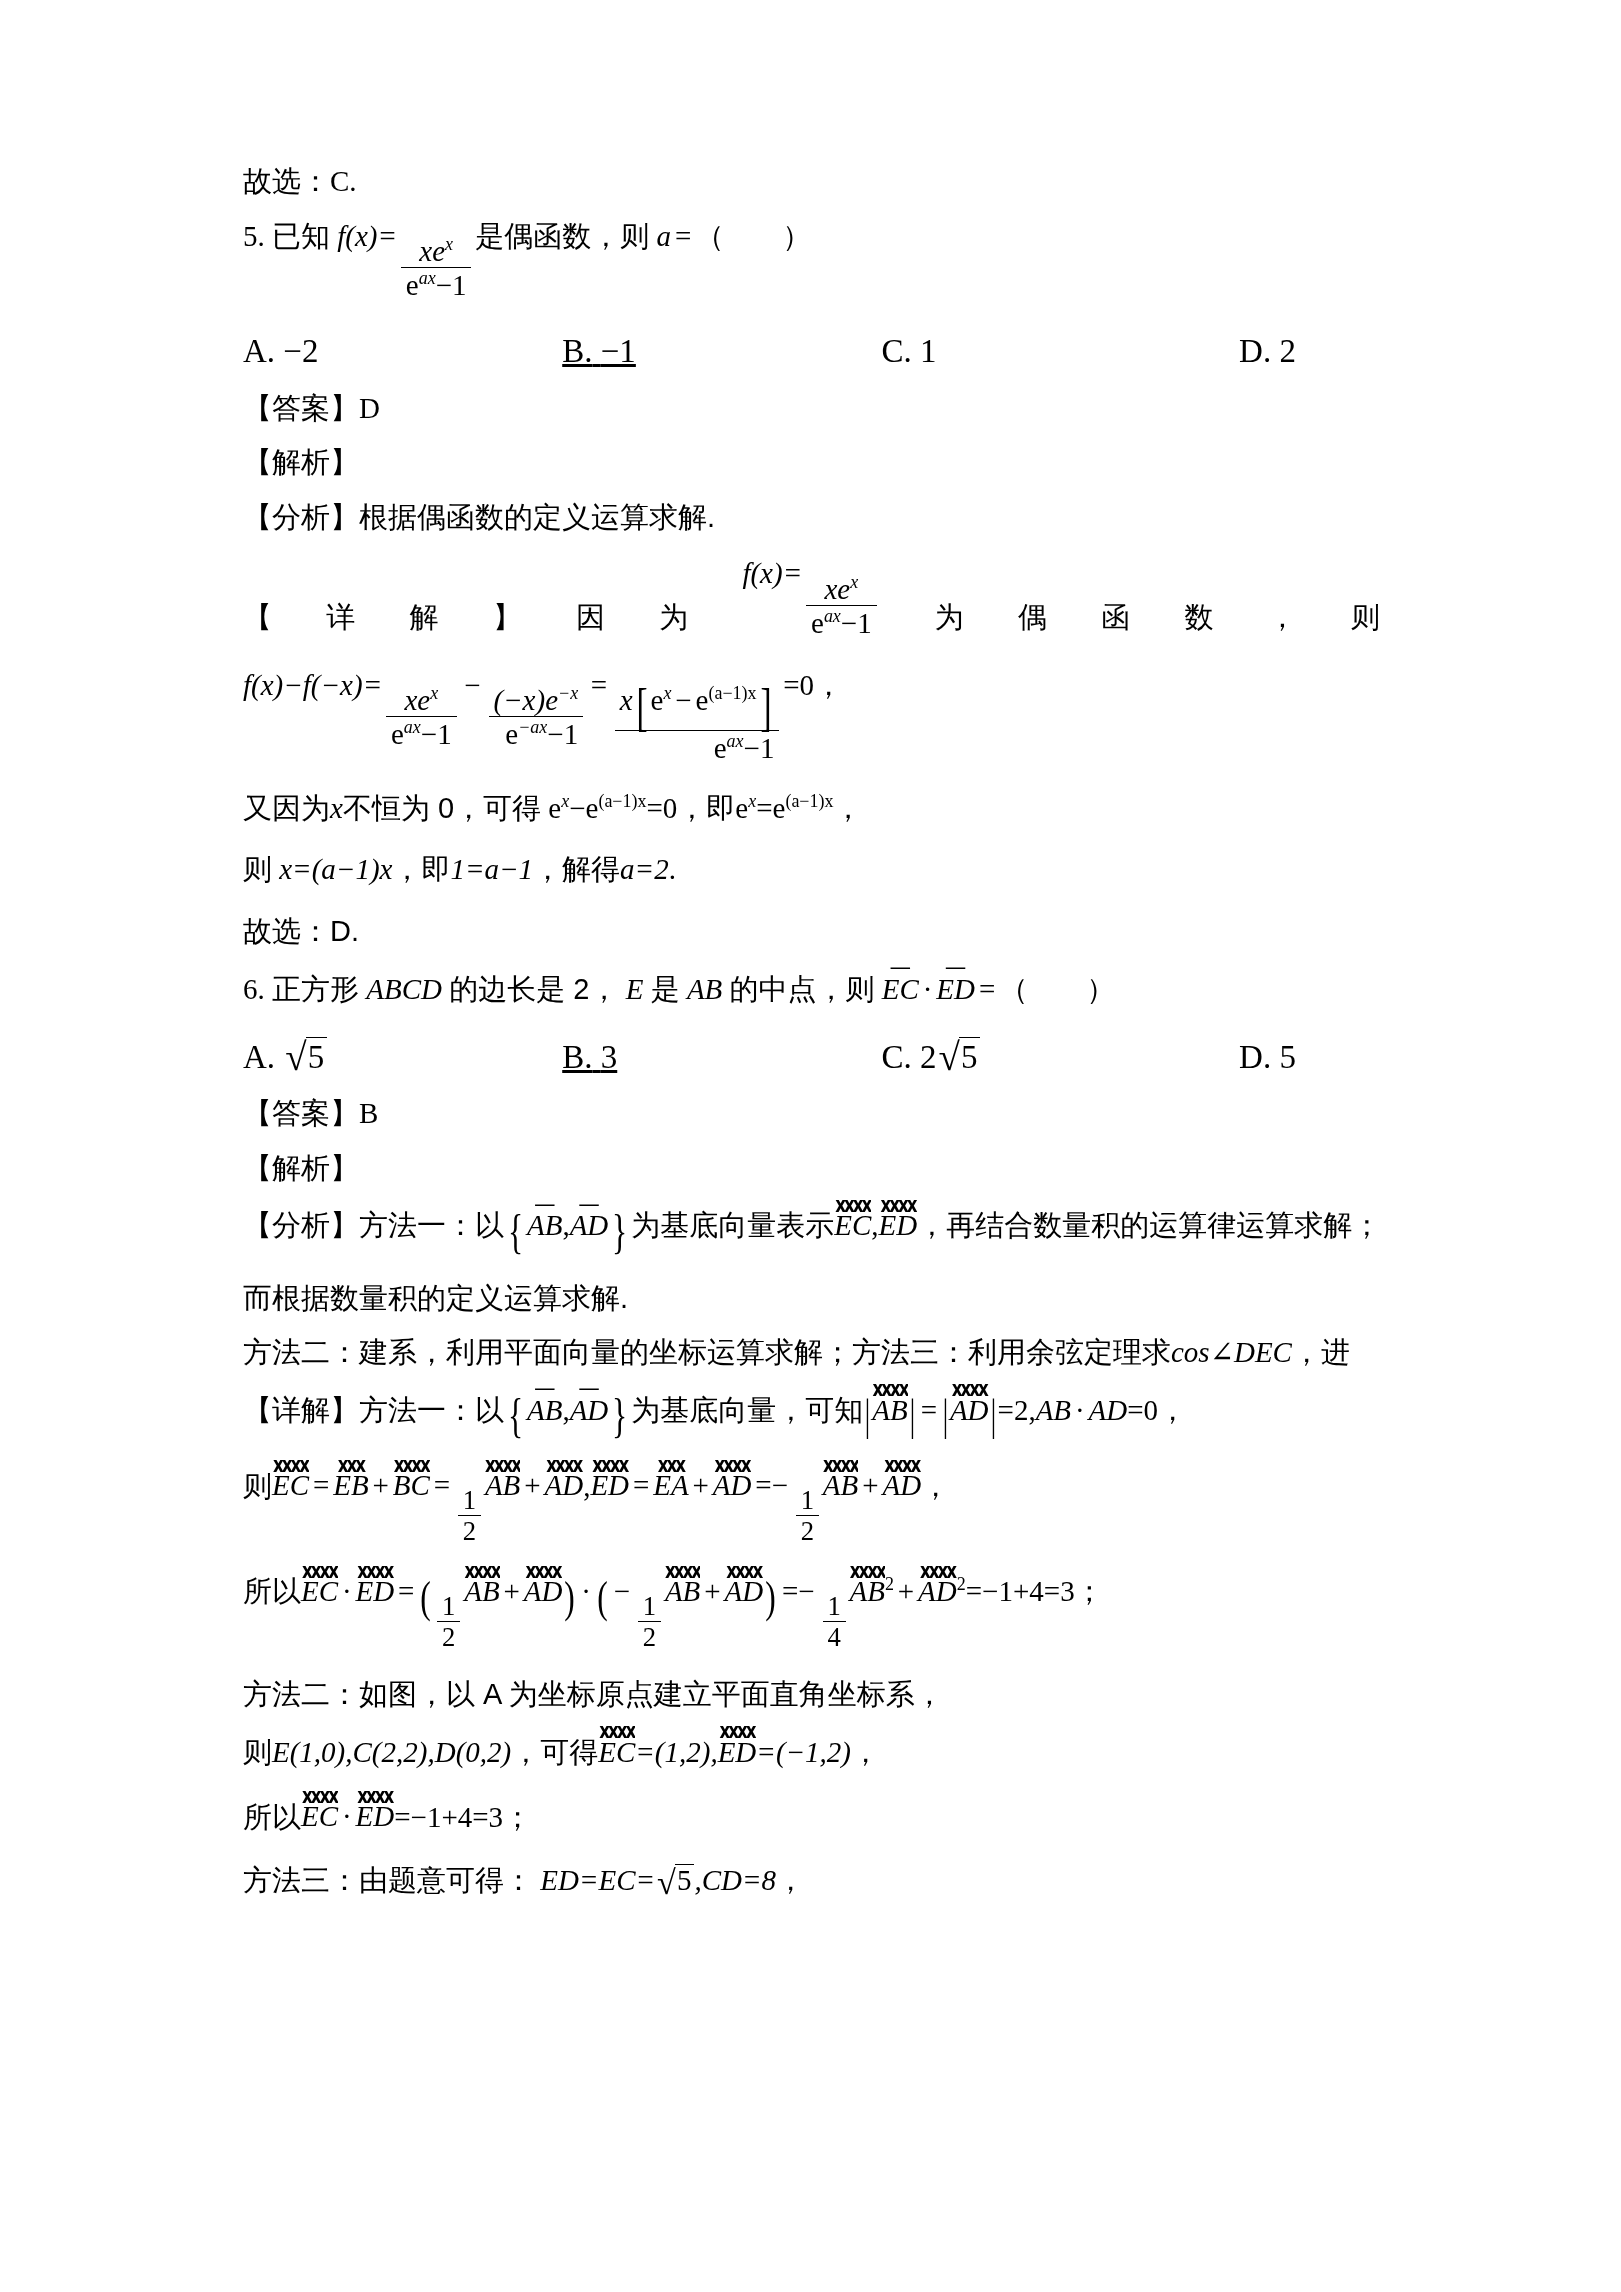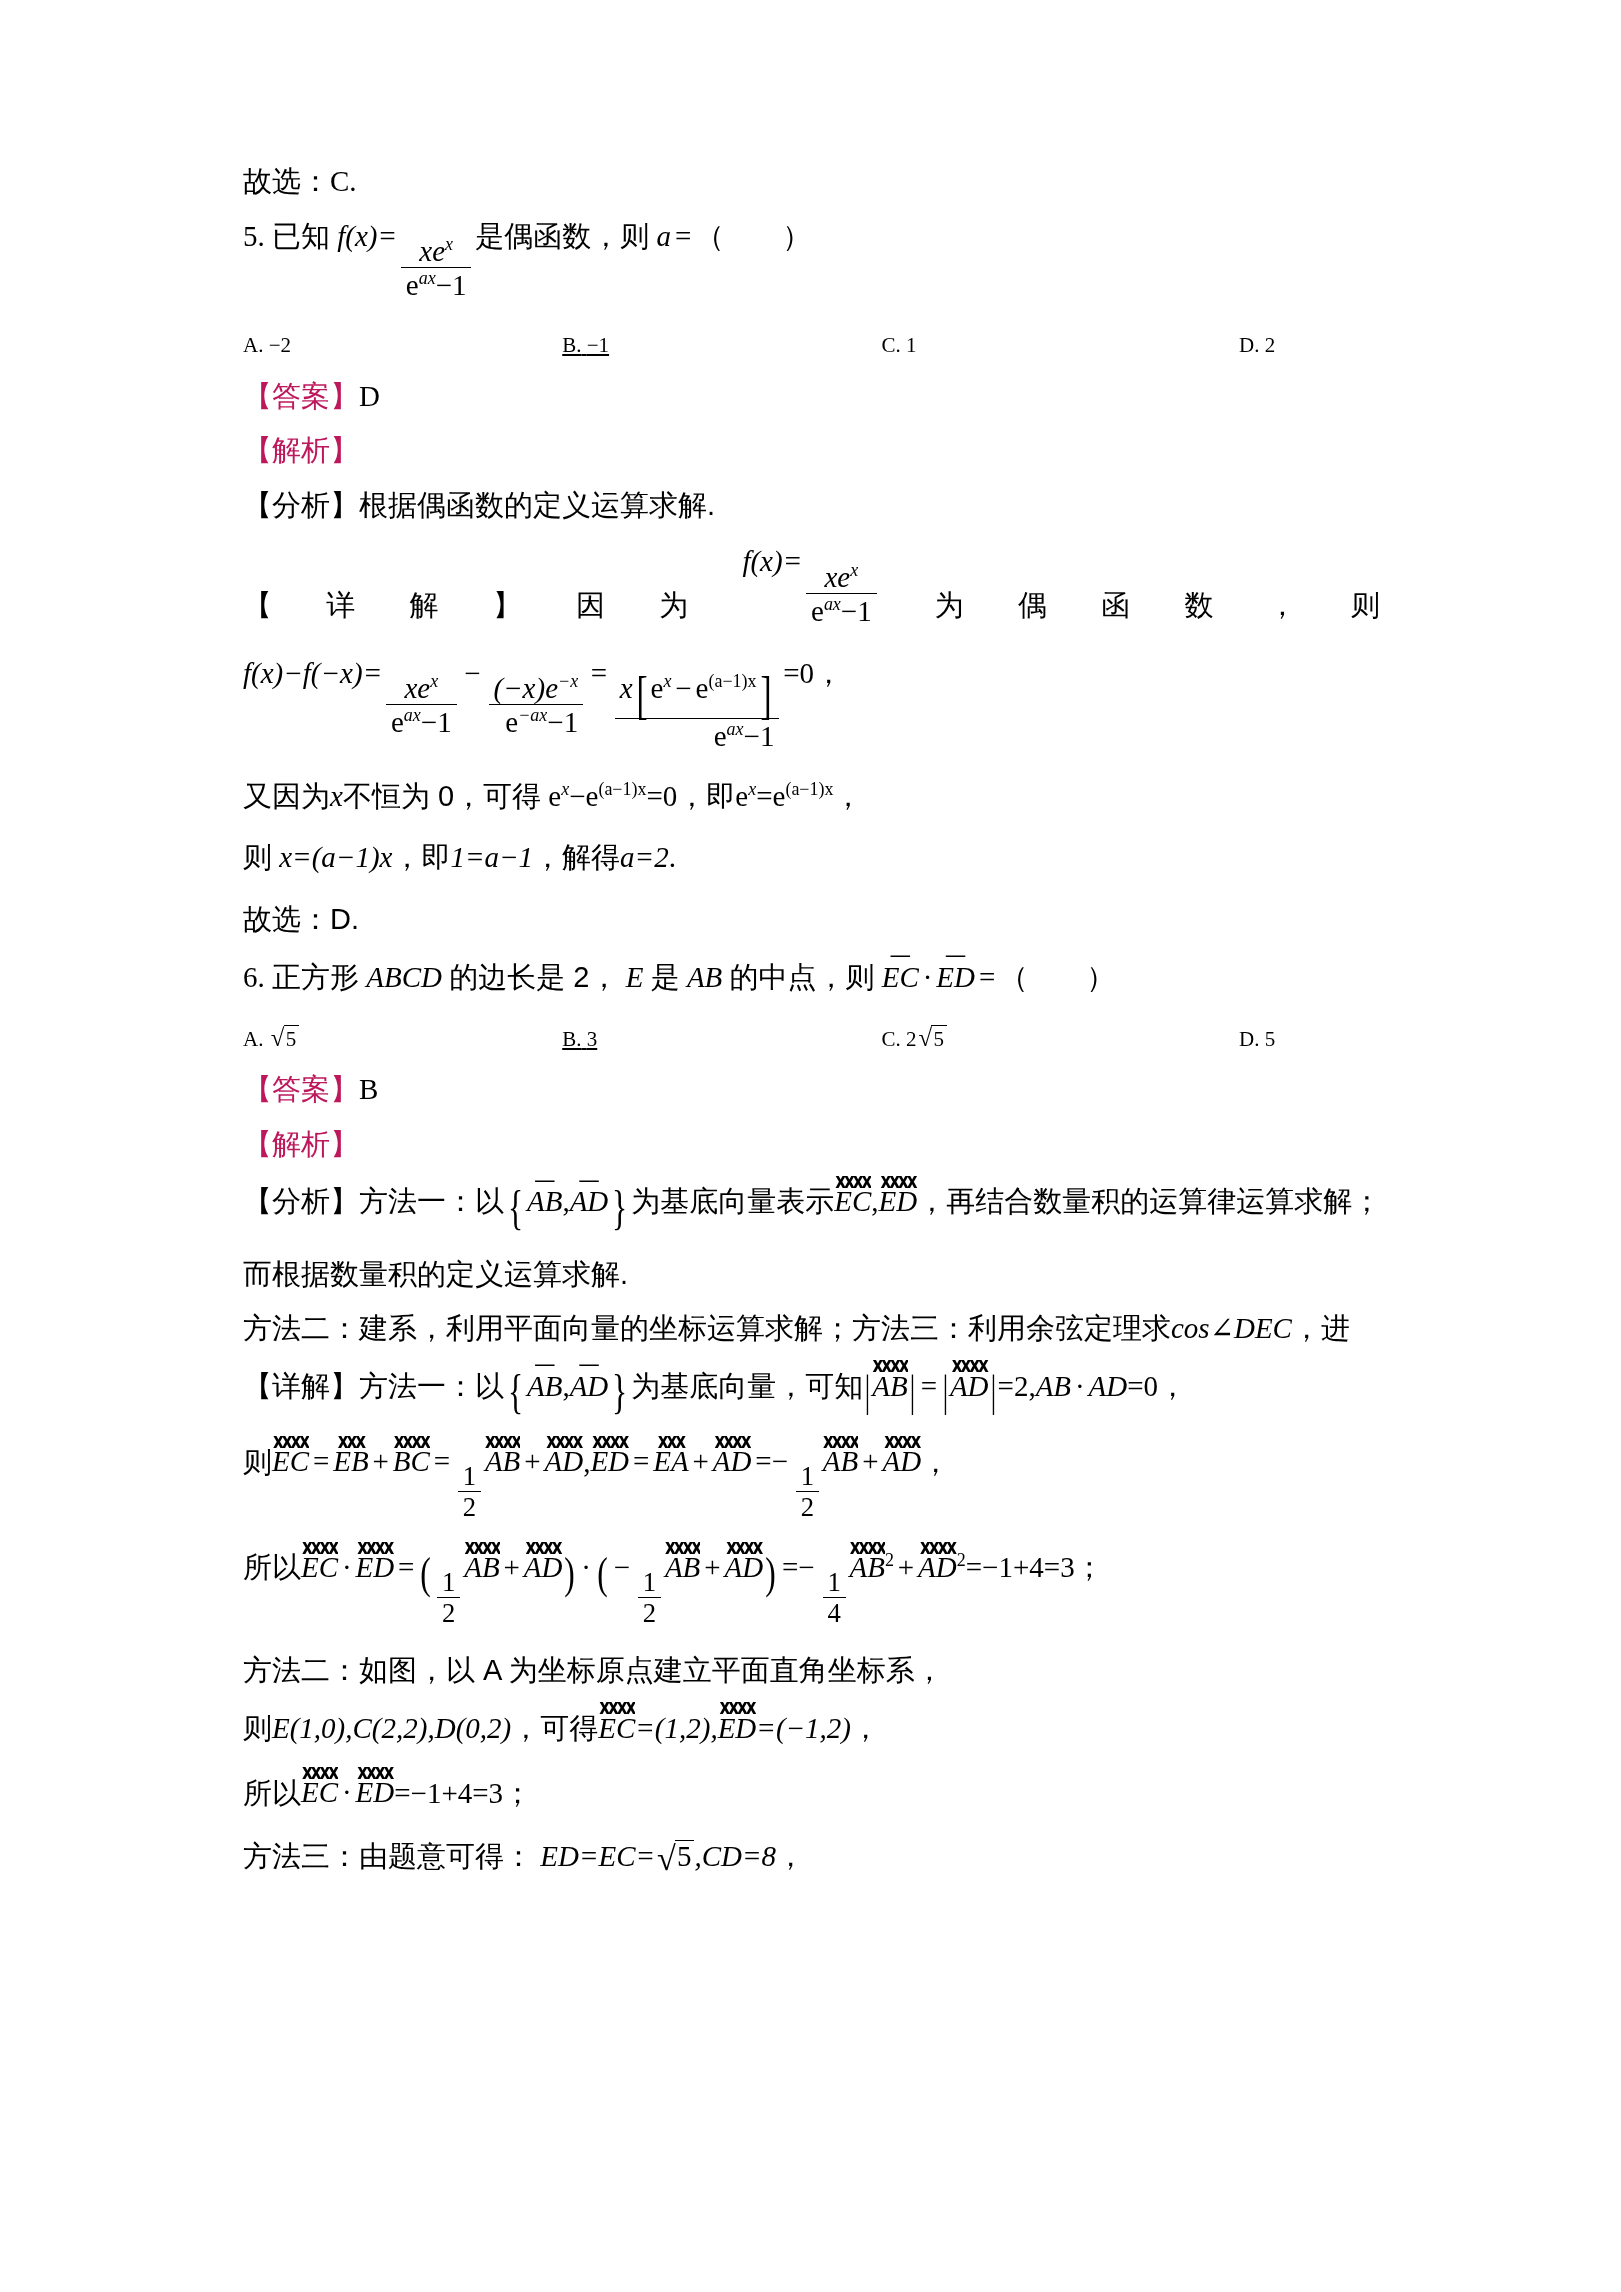--- a/index.html
+++ b/index.html
@@ -24,34 +24,34 @@
     top: 167px;
     width: 1137px;
   }
   .line {
     font-size: 29px;
     line-height: 1.0;
     margin: 0 0 25.5px 0;
     white-space: nowrap;
     color: #000;
   }
-  .blue { color: #be185d; }
+  .blue { color: #000000; }
   .cn { font-family: Liberation Sans, sans-serif; }
   .mi {
     font-style: italic;
     font-family: "Liberation Serif", "DejaVu Serif", serif;
   }
   .mn { font-style: normal; }
   .mop { font-style: normal; padding: 0 3.9px; }
 
   
   .opts {
     display: flex;
     margin: 0 0 23.5px 0;
-    font-size: 21px;
+    font-size: 33px;
     align-items: flex-end;
   }
   .opt { white-space: nowrap; }
   .opt-a { width: 333px; }
   .opt-b { width: 333px; text-decoration: underline; }
   .opt-c { width: 323px; }
   .opt-d { width: 147px; margin-left: 48px; }
 
   
   .frac {

